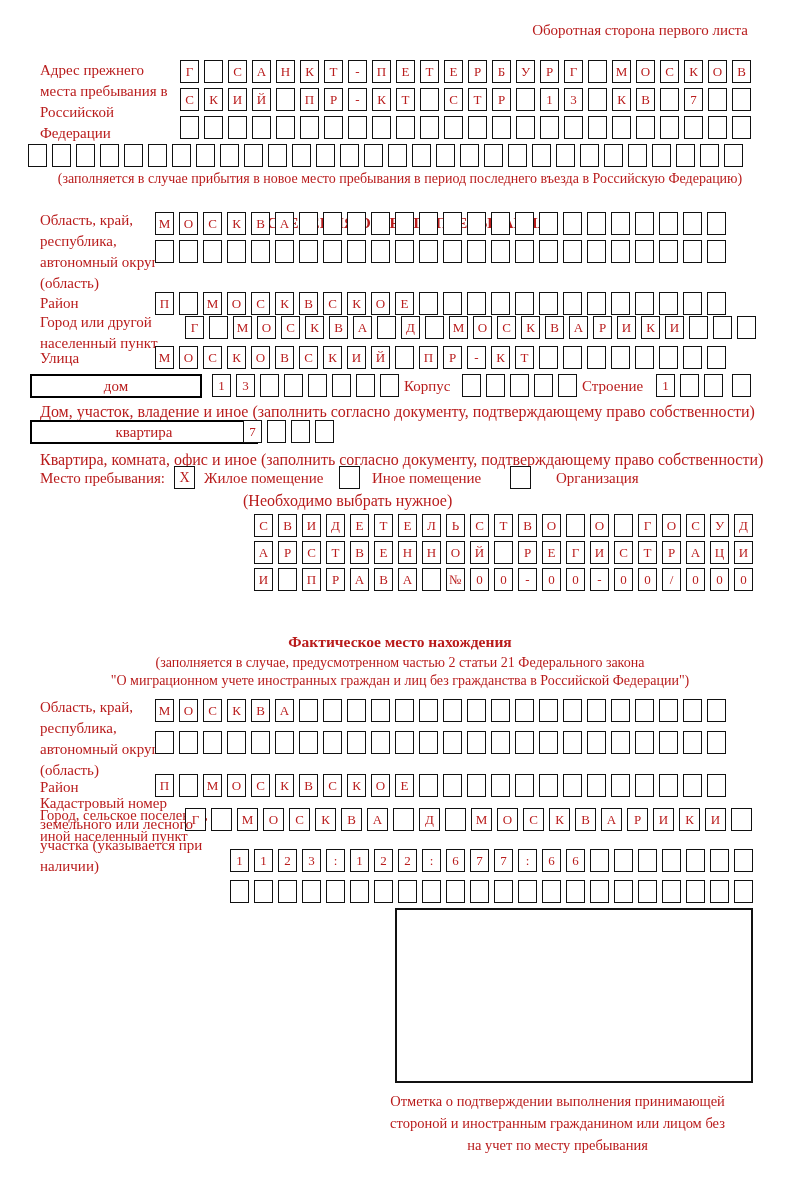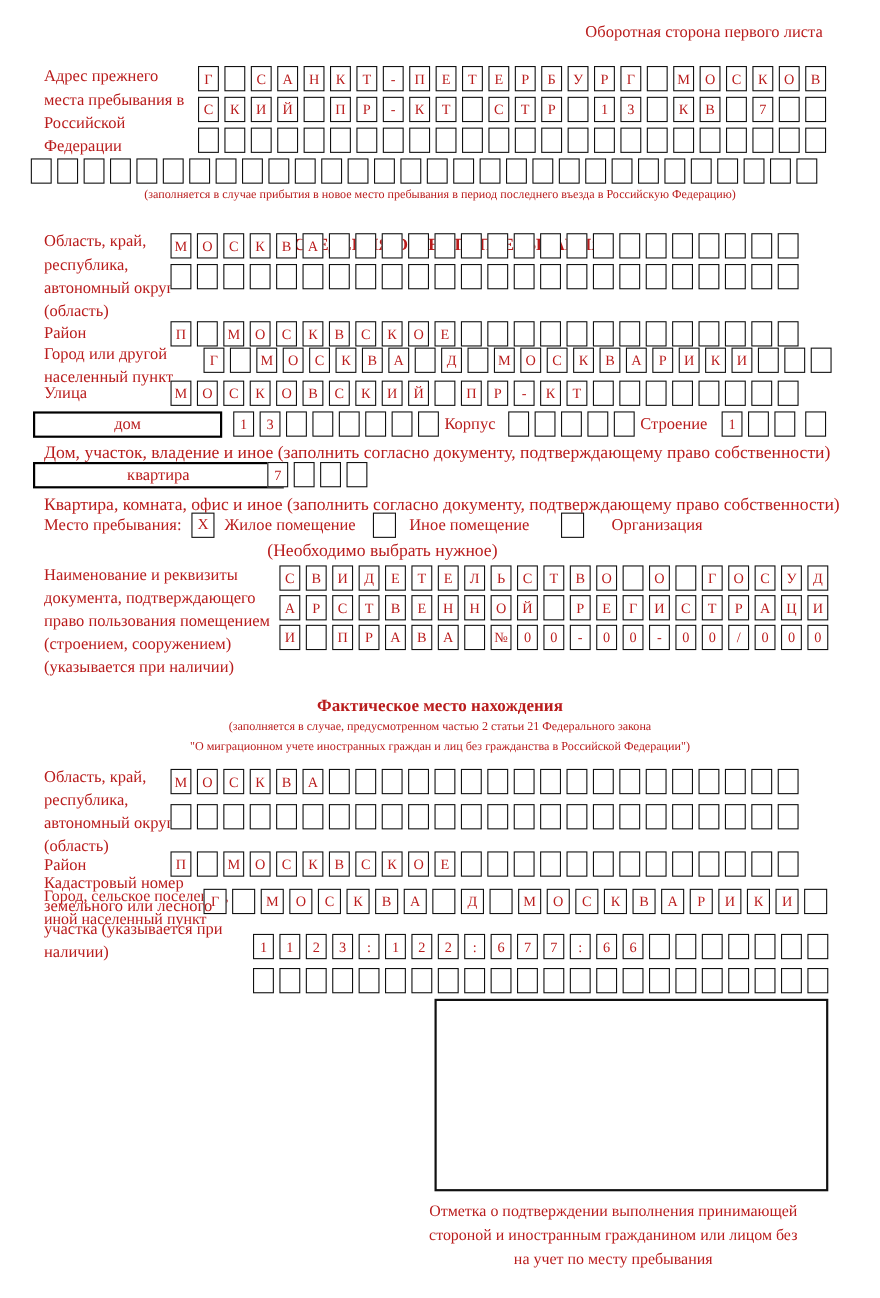--- a/index.html
+++ b/index.html
@@ -3,21 +3,21 @@
 <meta charset="utf-8">
 <style>
   html,body{margin:0;padding:0;background:#fff;}
   .form{
     position:relative;width:800px;height:1180px;background:#fff;color:#b91c1c;
     font-family:"Liberation Serif","DejaVu Serif",serif;overflow:hidden;
   }
   .hdr{position:absolute;top:22px;right:52px;font-size:15px;}
   .lbl{position:absolute;font-size:15px;line-height:21px;}
   .small{font-size:16px;}
-  .center{position:absolute;left:0;width:100%;text-align:center;font-size:11px;}
+  .center{position:absolute;left:0;width:100%;text-align:center;font-size:14px;}
   .title{position:absolute;left:0;width:100%;text-align:center;font-weight:bold;font-size:15.5px;}
   .cells{position:absolute;display:flex;gap:5px;}
   .cell{
     box-sizing:border-box;flex:0 0 auto;width:19px;height:23px;border:1.8px solid #111;
     display:flex;align-items:center;justify-content:center;
     font-size:13px;background:#fff;
   }
   .cells.wide .cell{width:21px;}
   #stroenie-cells .cell:last-child{margin-left:4px;}
   .labelbox{
@@ -332,21 +332,20 @@
 
   <div class="lbl" style="left:40px;top:468px;white-space:nowrap;">Место пребывания:</div>
   <div class="checkbox" style="left:174px;top:466px;">X</div>
   <div class="lbl" style="left:204px;top:468px;white-space:nowrap;">Жилое помещение</div>
   <div class="checkbox" style="left:339px;top:466px;"></div>
   <div class="lbl" style="left:372px;top:468px;white-space:nowrap;">Иное помещение</div>
   <div class="checkbox" style="left:510px;top:466px;"></div>
   <div class="lbl" style="left:556px;top:468px;white-space:nowrap;">Организация</div>
   <div class="lbl small" style="left:243px;top:490px;">(Необходимо выбрать нужное)</div>
 
-  <div class="lbl" style="left:40px;top:513px;width:215px;">Наименование и реквизиты документа, подтверждающего право пользования помещением (строением, сооружением) (указывается при наличии)</div>
   <div class="cells" style="left:254px;top:514px;">
       <div class="cell">С</div>
       <div class="cell">В</div>
       <div class="cell">И</div>
       <div class="cell">Д</div>
       <div class="cell">Е</div>
       <div class="cell">Т</div>
       <div class="cell">Е</div>
       <div class="cell">Л</div>
       <div class="cell">Ь</div>

